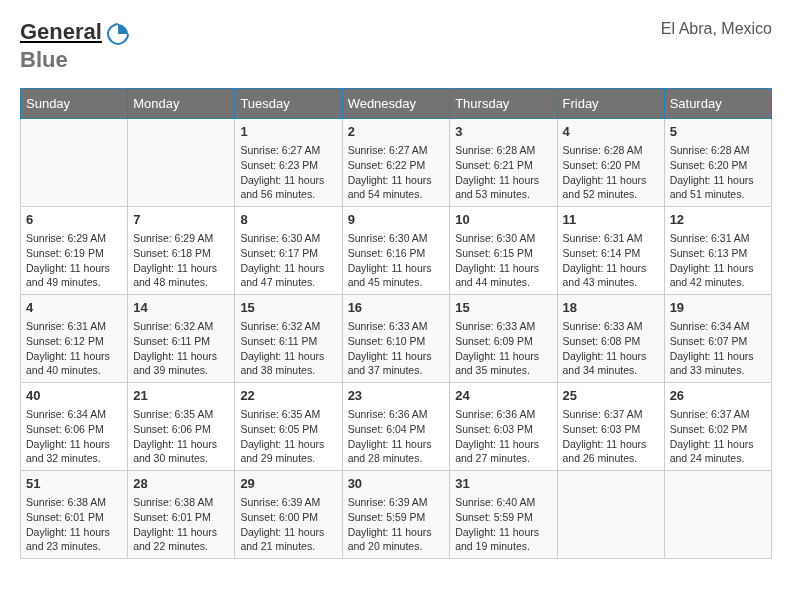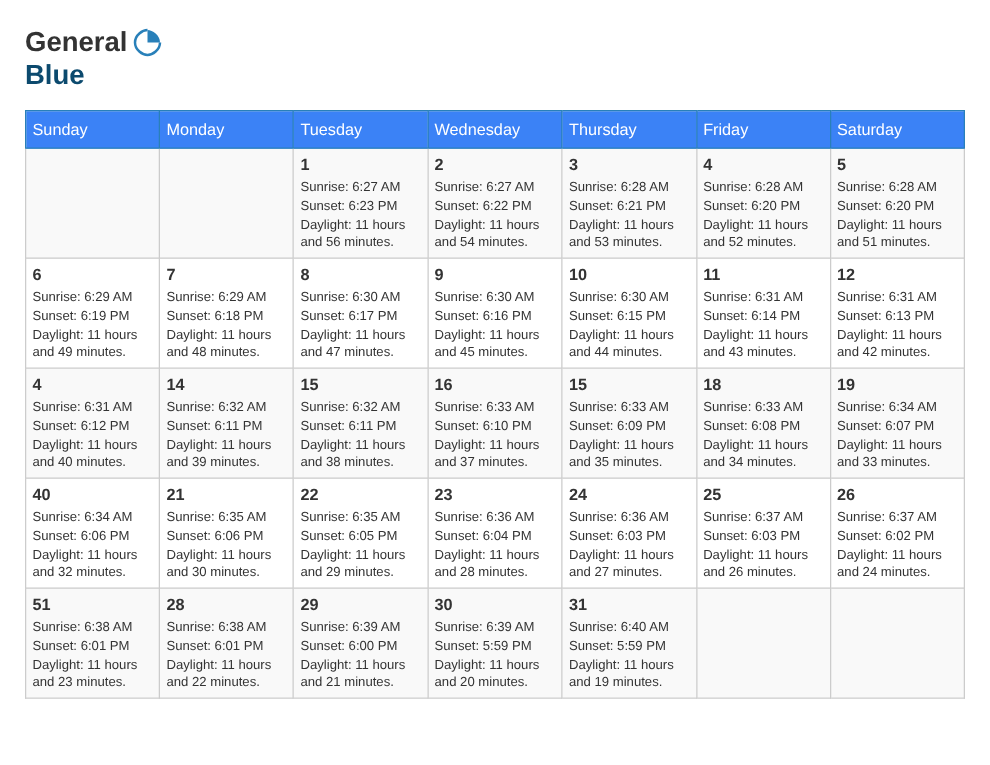--- a/index.html
+++ b/index.html
@@ -21,21 +21,21 @@
       align-items: center;
     }
     .logo-text-general {
       font-size: 22px;
       font-weight: bold;
       color: #333;
     }
     .logo-text-blue {
       font-size: 22px;
       font-weight: bold;
-      color: #0c4a6e;
+      color: #737373;
     }
     .logo-icon {
       width: 28px;
       height: 28px;
       margin-left: 2px;
       margin-right: 0;
     }
     .title-block {
       text-align: right;
     }
@@ -47,21 +47,21 @@
     .location {
       font-size: 16px;
       color: #555;
     }
     table {
       width: 100%;
       border-collapse: collapse;
       font-size: 11px;
     }
     thead tr th {
-      background-color: #3b82f6;
+      background-color: #737373;
       color: #fff;
       padding: 7px 5px;
       text-align: left;
       font-size: 13px;
       font-weight: normal;
       border: 1px solid #2980b9;
     }
     tbody tr td {
       border: 1px solid #ccc;
       vertical-align: top;
@@ -91,31 +91,32 @@
     tbody tr:nth-child(even) td {
       background-color: #fff;
     }
   </style>
 </head>
 <body>
 
 <div class="header">
   <div class="logo">
     <div style="line-height:1.1">
-      <div style="display:flex;align-items:center;">
+      <div style="display:flex;text-decoration:underline;">
         <span class="logo-text-general">General</span>
         <svg class="logo-icon" viewBox="0 0 28 28" xmlns="http://www.w3.org/2000/svg">
           <path d="M14 4 C18 4, 24 8, 24 14 L14 14 Z" fill="#2980b9"></path>
           <path d="M14 4 C10 4, 4 8, 4 14 C4 20, 10 24, 14 24 C18 24, 24 20, 24 14" fill="none" stroke="#2980b9" stroke-width="2"></path>
         </svg>
       </div>
       <span class="logo-text-blue">Blue</span>
     </div>
   </div>
   <div class="title-block">
+    <div class="location">El Abra, Mexico</div>
   </div>
 </div>
 
 <table>
   <thead>
     <tr>
     <th>Sunday</th>
         <th>Monday</th>
         <th>Tuesday</th>
         <th>Wednesday</th>

